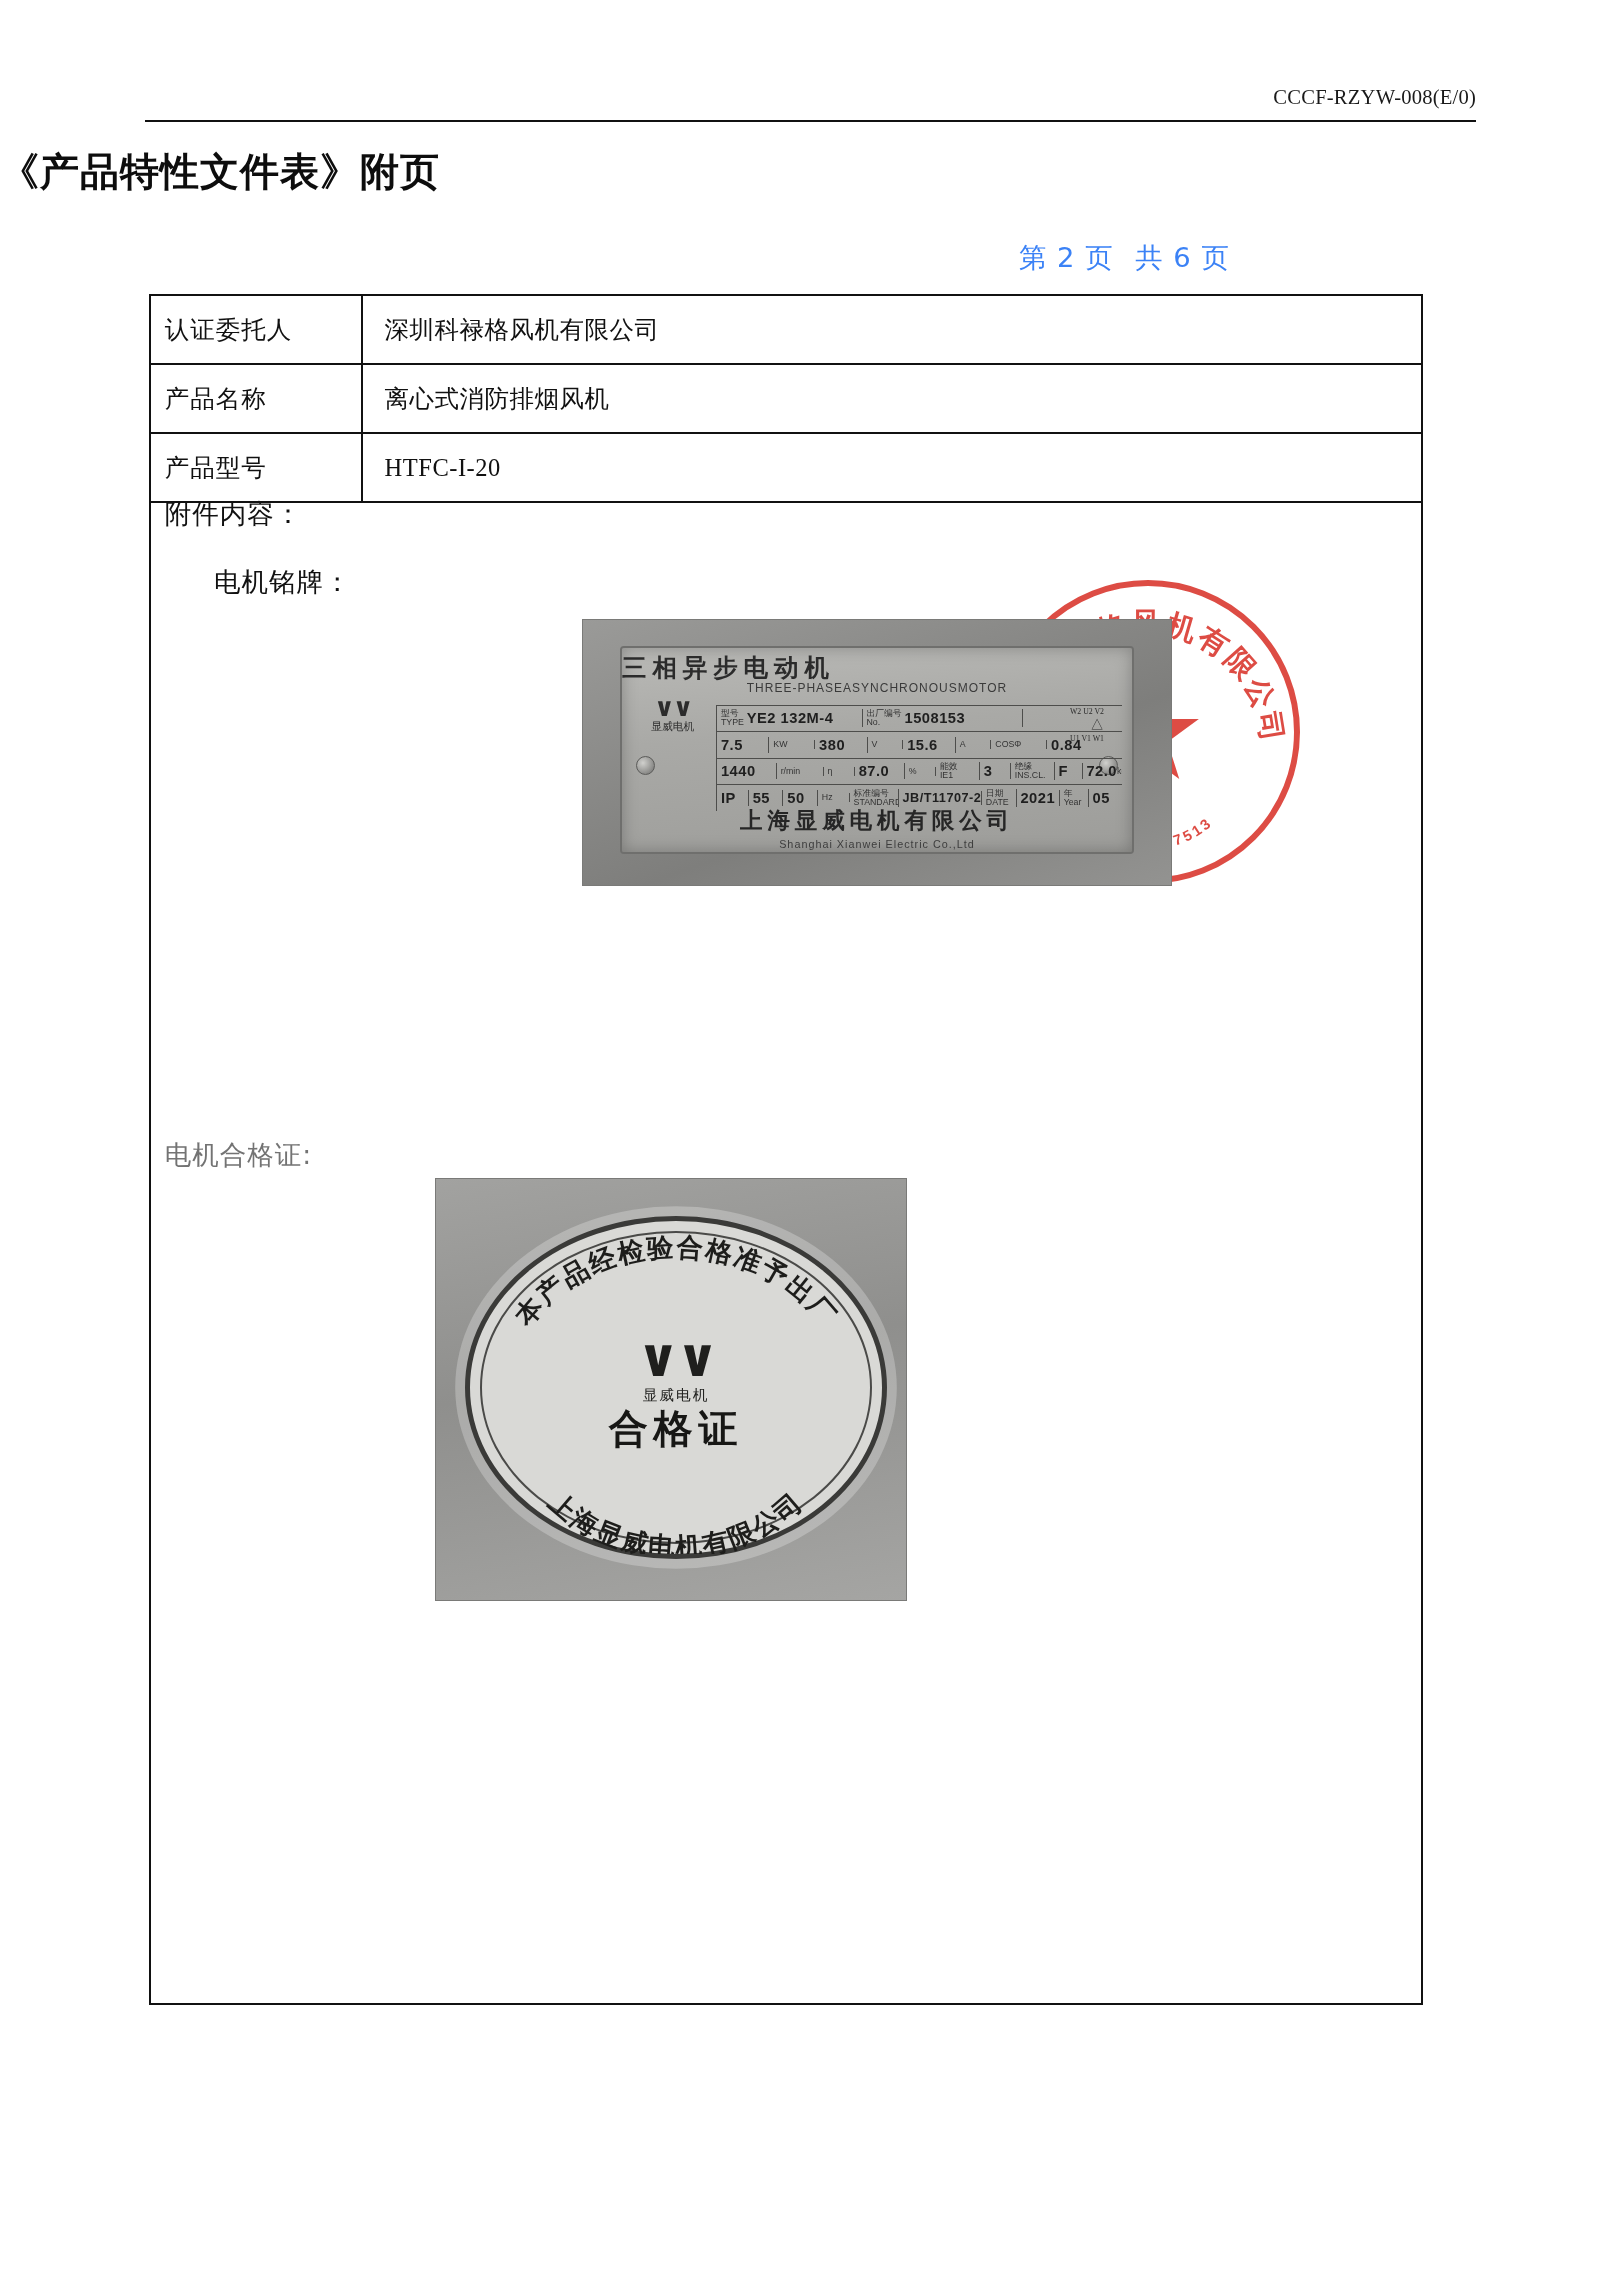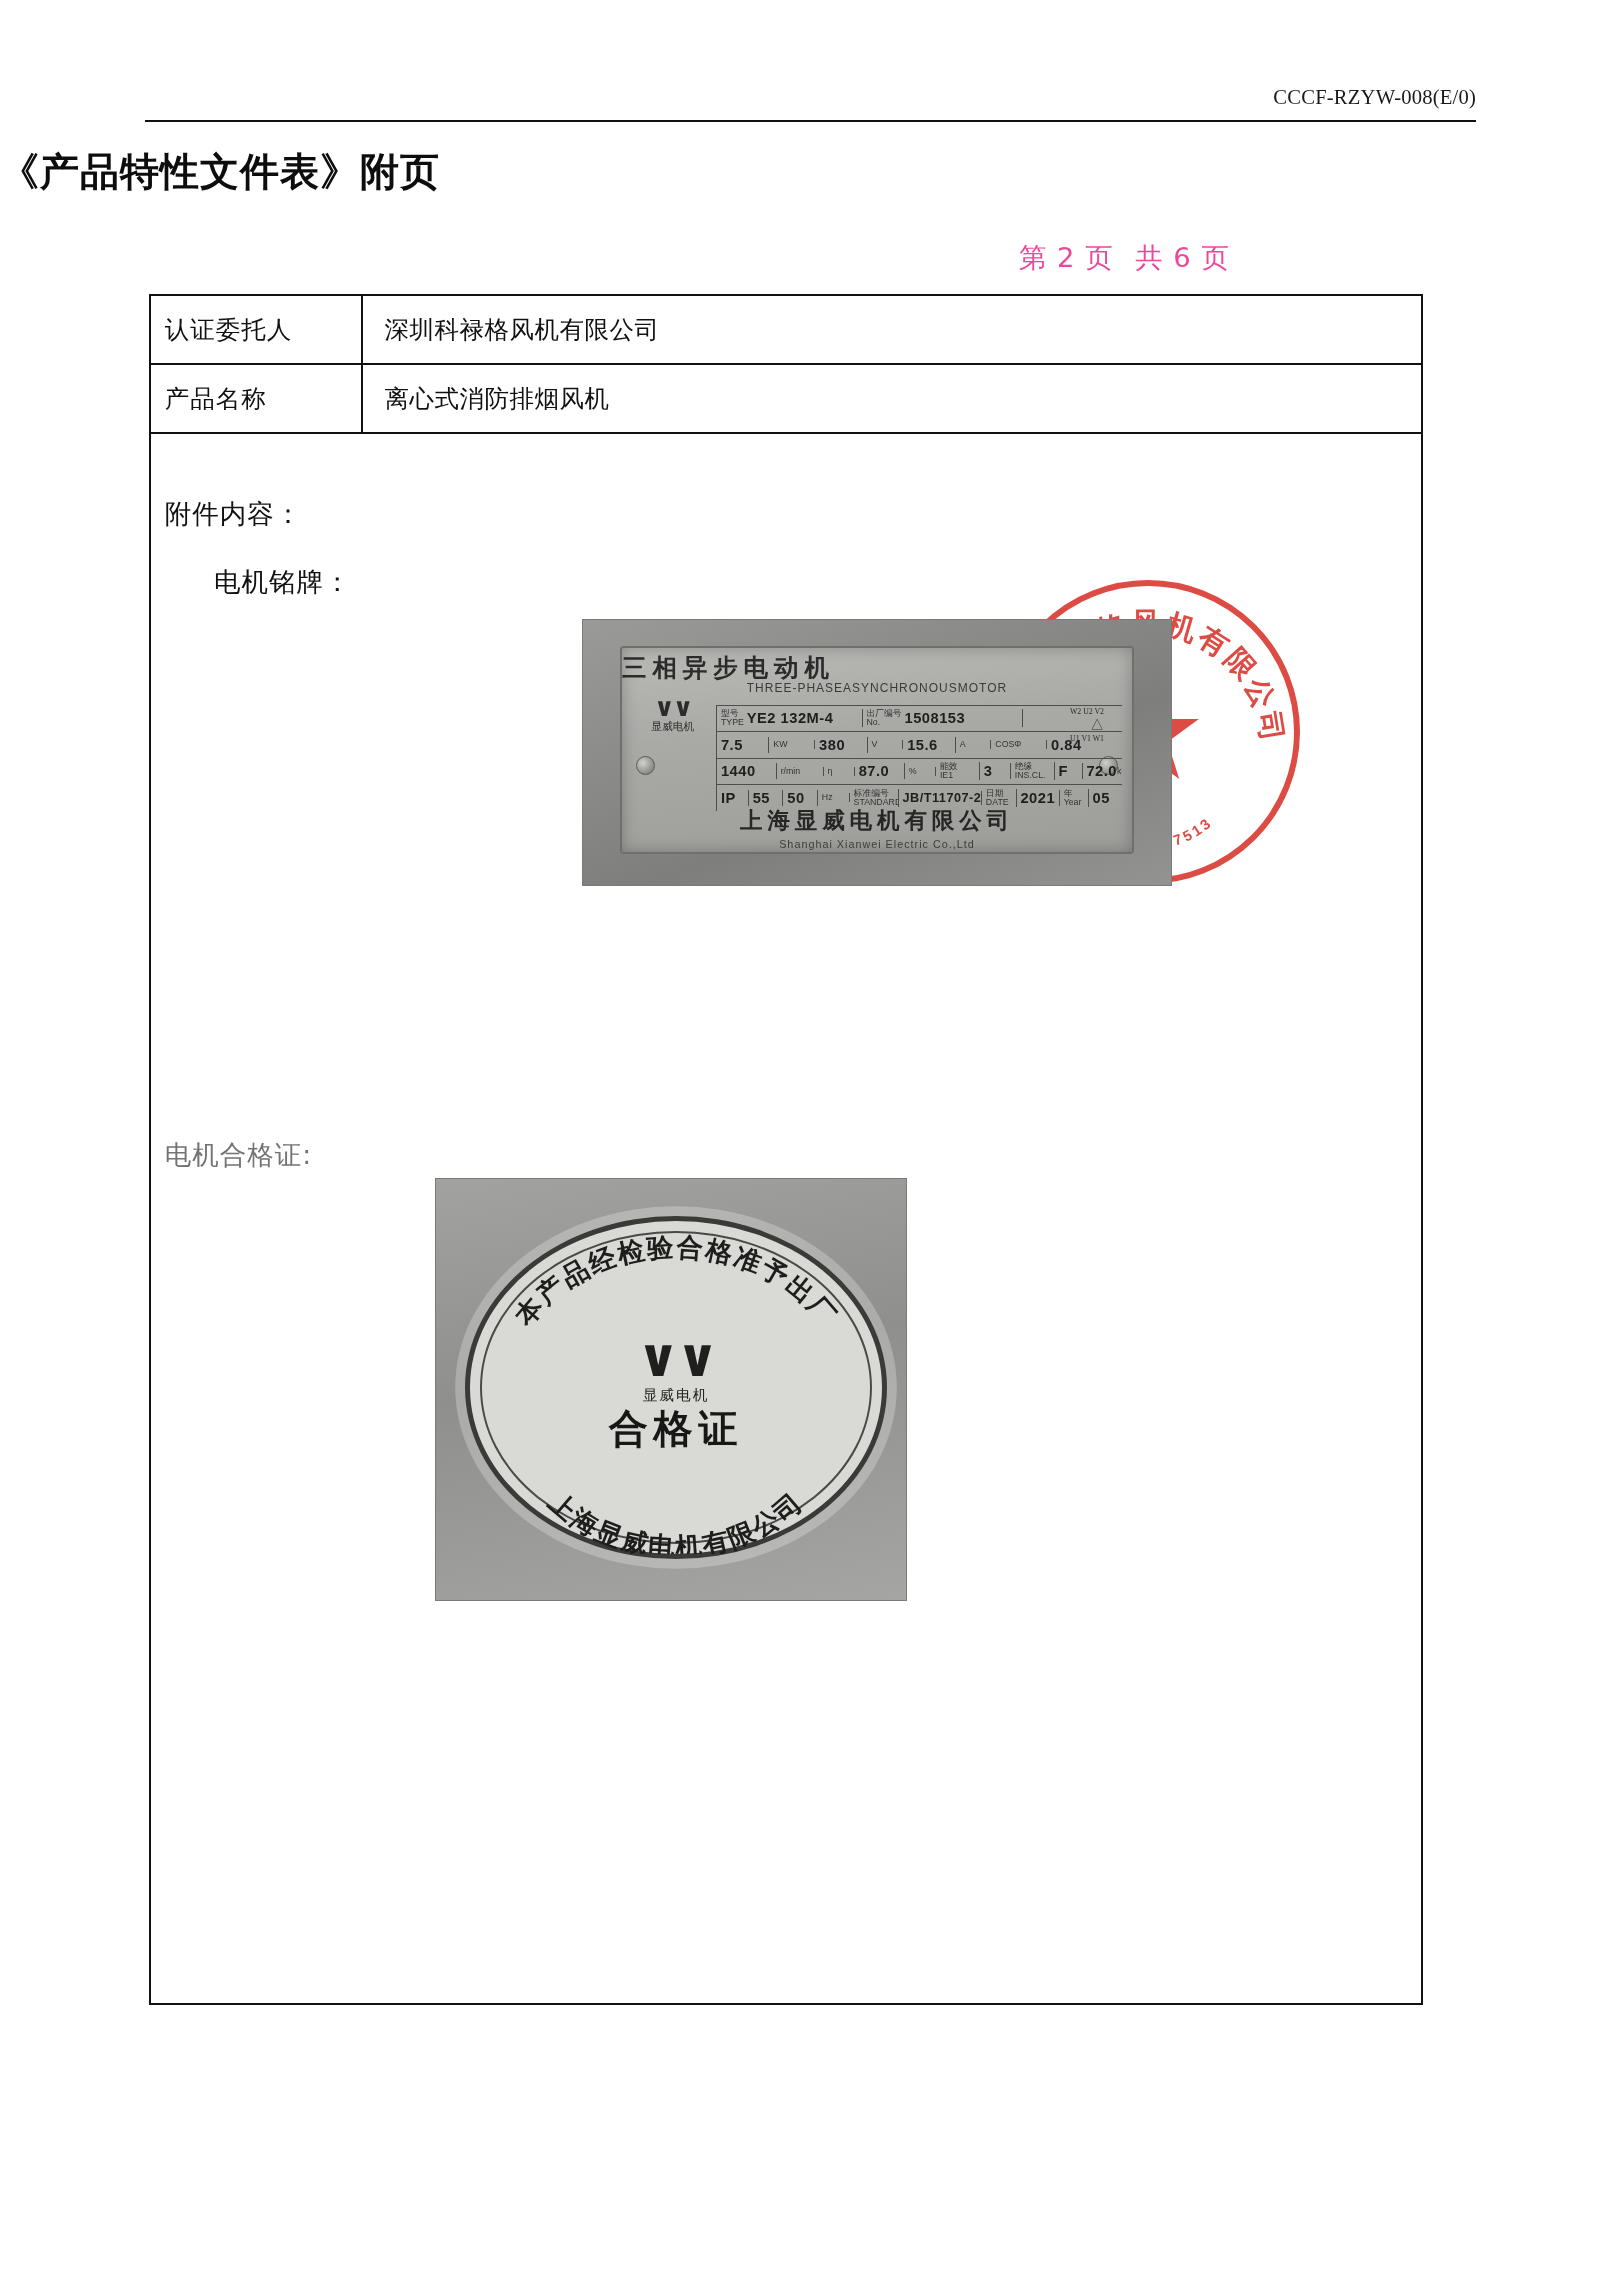--- a/index.html
+++ b/index.html
@@ -48,21 +48,21 @@
     color: #0d0d0d;
   }
 
   .page-count {
     position: absolute;
     top: 240px;
     left: 1019px;
     font-family: "DejaVu Sans", sans-serif;
     font-size: 27.4px;
     letter-spacing: 1px;
-    color: #ec4899;
+    color: #3b82f6;
   }
   .page-count span.gap { display:inline-block; width: 21.6px; }
 
   
   .frame {
     position: absolute;
     top: 294px;
     left: 149px;
     width: 1274px;
     height: 1711px;
@@ -391,20 +391,24 @@
 <div class="frame" data-interactable="false">
 
   <div class="info-table" data-interactable="false">
     <div class="info-row" data-interactable="false">
       <div class="info-label" data-interactable="false">认证委托人</div>
       <div class="info-value" data-interactable="false">深圳科禄格风机有限公司</div>
     </div>
     <div class="info-row" data-interactable="false">
       <div class="info-label" data-interactable="false">产品名称</div>
       <div class="info-value" data-interactable="false">离心式消防排烟风机</div>
+    </div>
+    <div class="info-row" data-interactable="false">
+      <div class="info-label" data-interactable="false">产品型号</div>
+      <div class="info-value mono" data-interactable="false">HTFC-I-20</div>
     </div>
   </div>
 
   <div class="attach-title" data-interactable="false">附件内容：</div>
   <div class="sub-label-1" data-interactable="false">电机铭牌：</div>
   <div class="sub-label-2" data-interactable="false">电机合格证:</div>
 
   <div class="stamp" data-interactable="false">
     <div class="arc-text" data-interactable="false">
       <svg viewBox="0 0 298 298">

